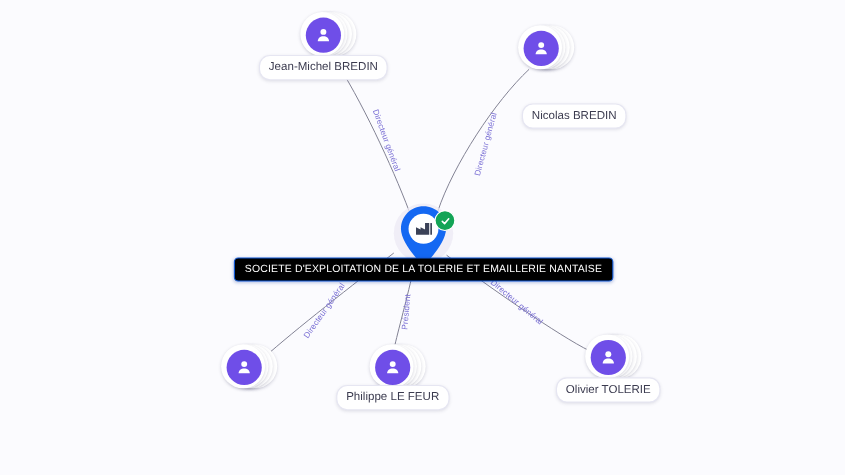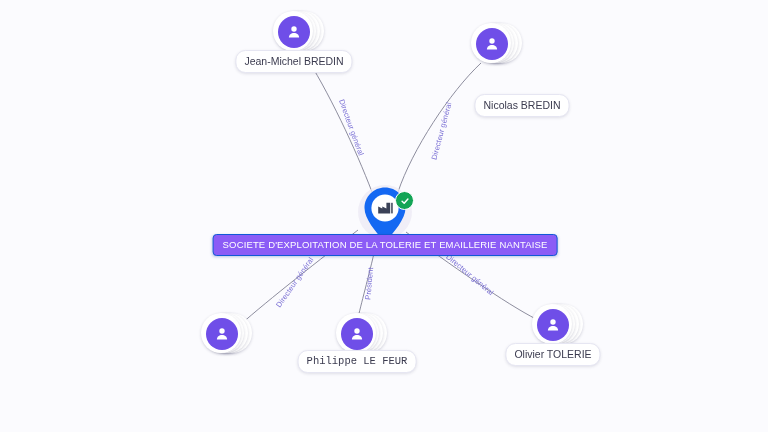--- a/index.html
+++ b/index.html
@@ -121,21 +121,21 @@
     display: flex;
     align-items: center;
     justify-content: center;
   }
   .verified-badge svg { display: block; }
 
   #company-label {
     position: absolute;
     transform: translate(-50%, 0);
     white-space: nowrap;
-    background: #8b5cf6;
+    background: #000000;
     color: #ffffff;
     font-size: 9.5px;
     letter-spacing: 0.15px;
     line-height: 1;
     padding: 5px 9px 5px 9px;
     border-radius: 4px;
     border: 1px solid #1159d6;
     box-shadow: 0 1px 3px rgba(20,60,160,0.28);
   }
 
@@ -219,21 +219,21 @@
         <div class="card c1"></div>
         <div class="card c0"></div>
     </div>
     <div class="avatar-disc">
       <svg width="18" height="18" viewBox="0 0 24 24" fill="#ffffff">
         <circle cx="12" cy="8" r="3.6"></circle>
         <path d="M5.2 19.2c0-3.7 3-6 6.8-6s6.8 2.3 6.8 6z"></path>
       </svg>
     </div>
   </div>
-  <div class="node-label" style="left:357px; top:350px;font-family:Liberation Mono, monospace;">Philippe LE FEUR</div>
+  <div class="node-label" style="left:357px; top:350px;">Philippe LE FEUR</div>
 
   <div class="person-node" style="left:553px; top:325px;">
     <div class="card-stack">
       <div class="card c3"></div>
         <div class="card c2"></div>
         <div class="card c1"></div>
         <div class="card c0"></div>
     </div>
     <div class="avatar-disc">
       <svg width="18" height="18" viewBox="0 0 24 24" fill="#ffffff">

